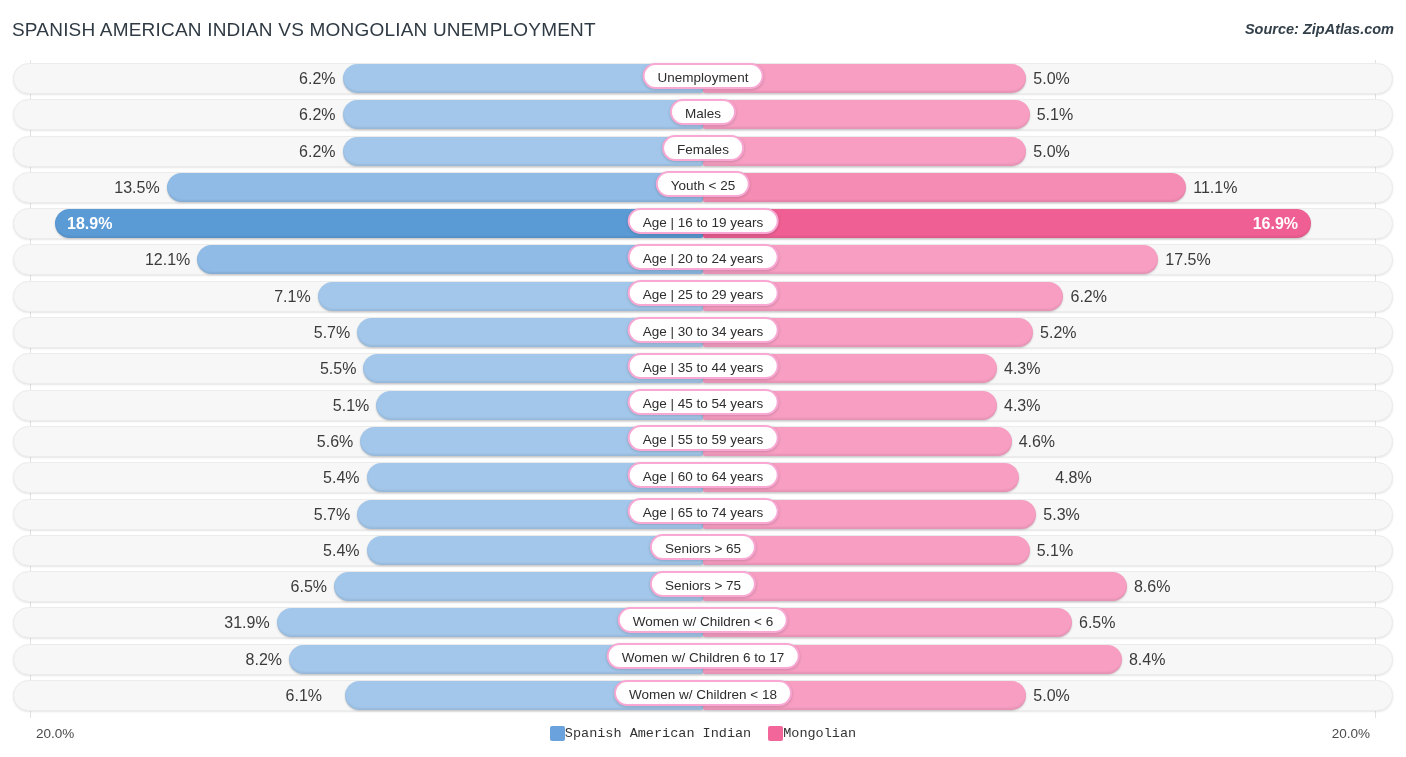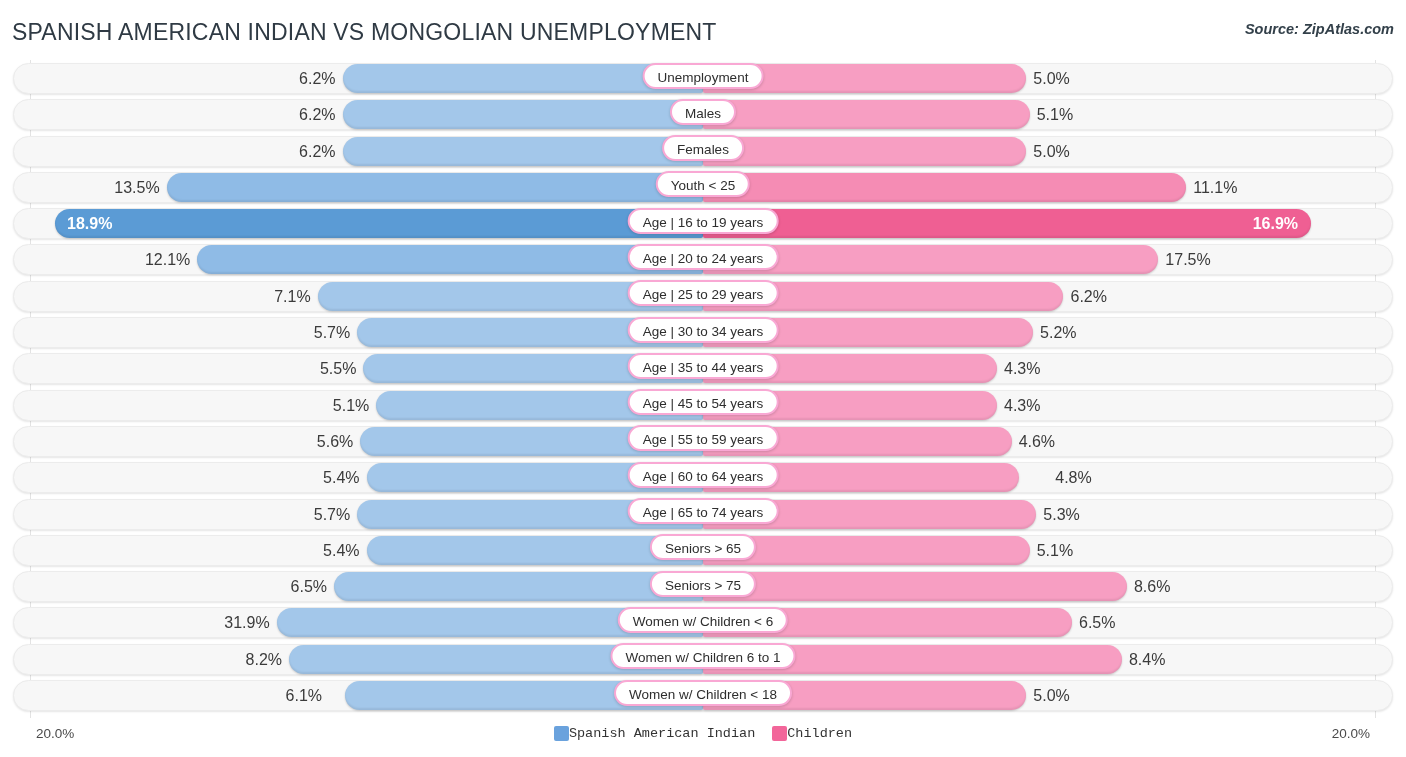--- a/index.html
+++ b/index.html
@@ -10,21 +10,21 @@
     font-family:"Liberation Sans","DejaVu Sans",sans-serif;
     overflow:hidden;
     position:relative;
   }
   .chart-root{position:relative;width:1406px;height:757px;}
 
   
   .header{position:absolute;left:0;top:0;width:1406px;height:58px;}
   .title{
     position:absolute;left:12px;top:19px;
-    font-size:23px;letter-spacing:.2px;color:#2f3a44;
+    font-size:19px;letter-spacing:.2px;color:#2f3a44;
     font-weight:400;white-space:nowrap;
   }
   .source{
     position:absolute;right:12px;top:21px;
     font-size:14.5px;color:#33404a;font-style:italic;font-weight:bold;
     white-space:nowrap;
   }
 
   
   .plot{position:absolute;left:0;top:60px;width:1406px;height:658px;}
@@ -268,21 +268,21 @@
             <div class="pill">Women w/ Children &lt; 6</div>
           </div>
         </div>
         <div class="row">
           <div class="track"></div>
           <div class="barwrap">
             <div class="bar left" style="left:289.0757812163538px;width:413.9242187836462px;background:#a3c7ea;"></div>
             <div class="bar right" style="left:703px;width:418.9443674746072px;background:#f79ec2;"></div>
             <div class="val" style="right:1123.9242187836462px;">8.2%</div>
             <div class="val" style="left:1128.9443674746071px;">8.4%</div>
-            <div class="pill">Women w/ Children 6 to 1</div>
+            <div class="pill">Women w/ Children 6 to 17</div>
           </div>
         </div>
         <div class="row">
           <div class="track"></div>
           <div class="barwrap">
             <div class="bar left" style="left:345.3853159613621px;width:357.6146840386379px;background:#a3c7ea;"></div>
             <div class="bar right" style="left:703px;width:323.32339922181785px;background:#f79ec2;"></div>
             <div class="val" style="right:1084px;">6.1%</div>
             <div class="val" style="left:1033.323399221818px;">5.0%</div>
             <div class="pill">Women w/ Children &lt; 18</div>
@@ -294,18 +294,18 @@
   <div class="footer">
     <div class="axis-left">20.0%</div>
     <div class="axis-right">20.0%</div>
     <div class="legend" id="legend">
         <div class="legend-item">
           <span class="swatch" style="background:#6aa2dd;"></span>
           <span class="legend-label">Spanish American Indian</span>
         </div>
         <div class="legend-item">
           <span class="swatch" style="background:#f2669a;"></span>
-          <span class="legend-label">Children</span>
+          <span class="legend-label">Mongolian</span>
         </div>
       </div>
   </div>
 
 </div>
 
 </body></html>

